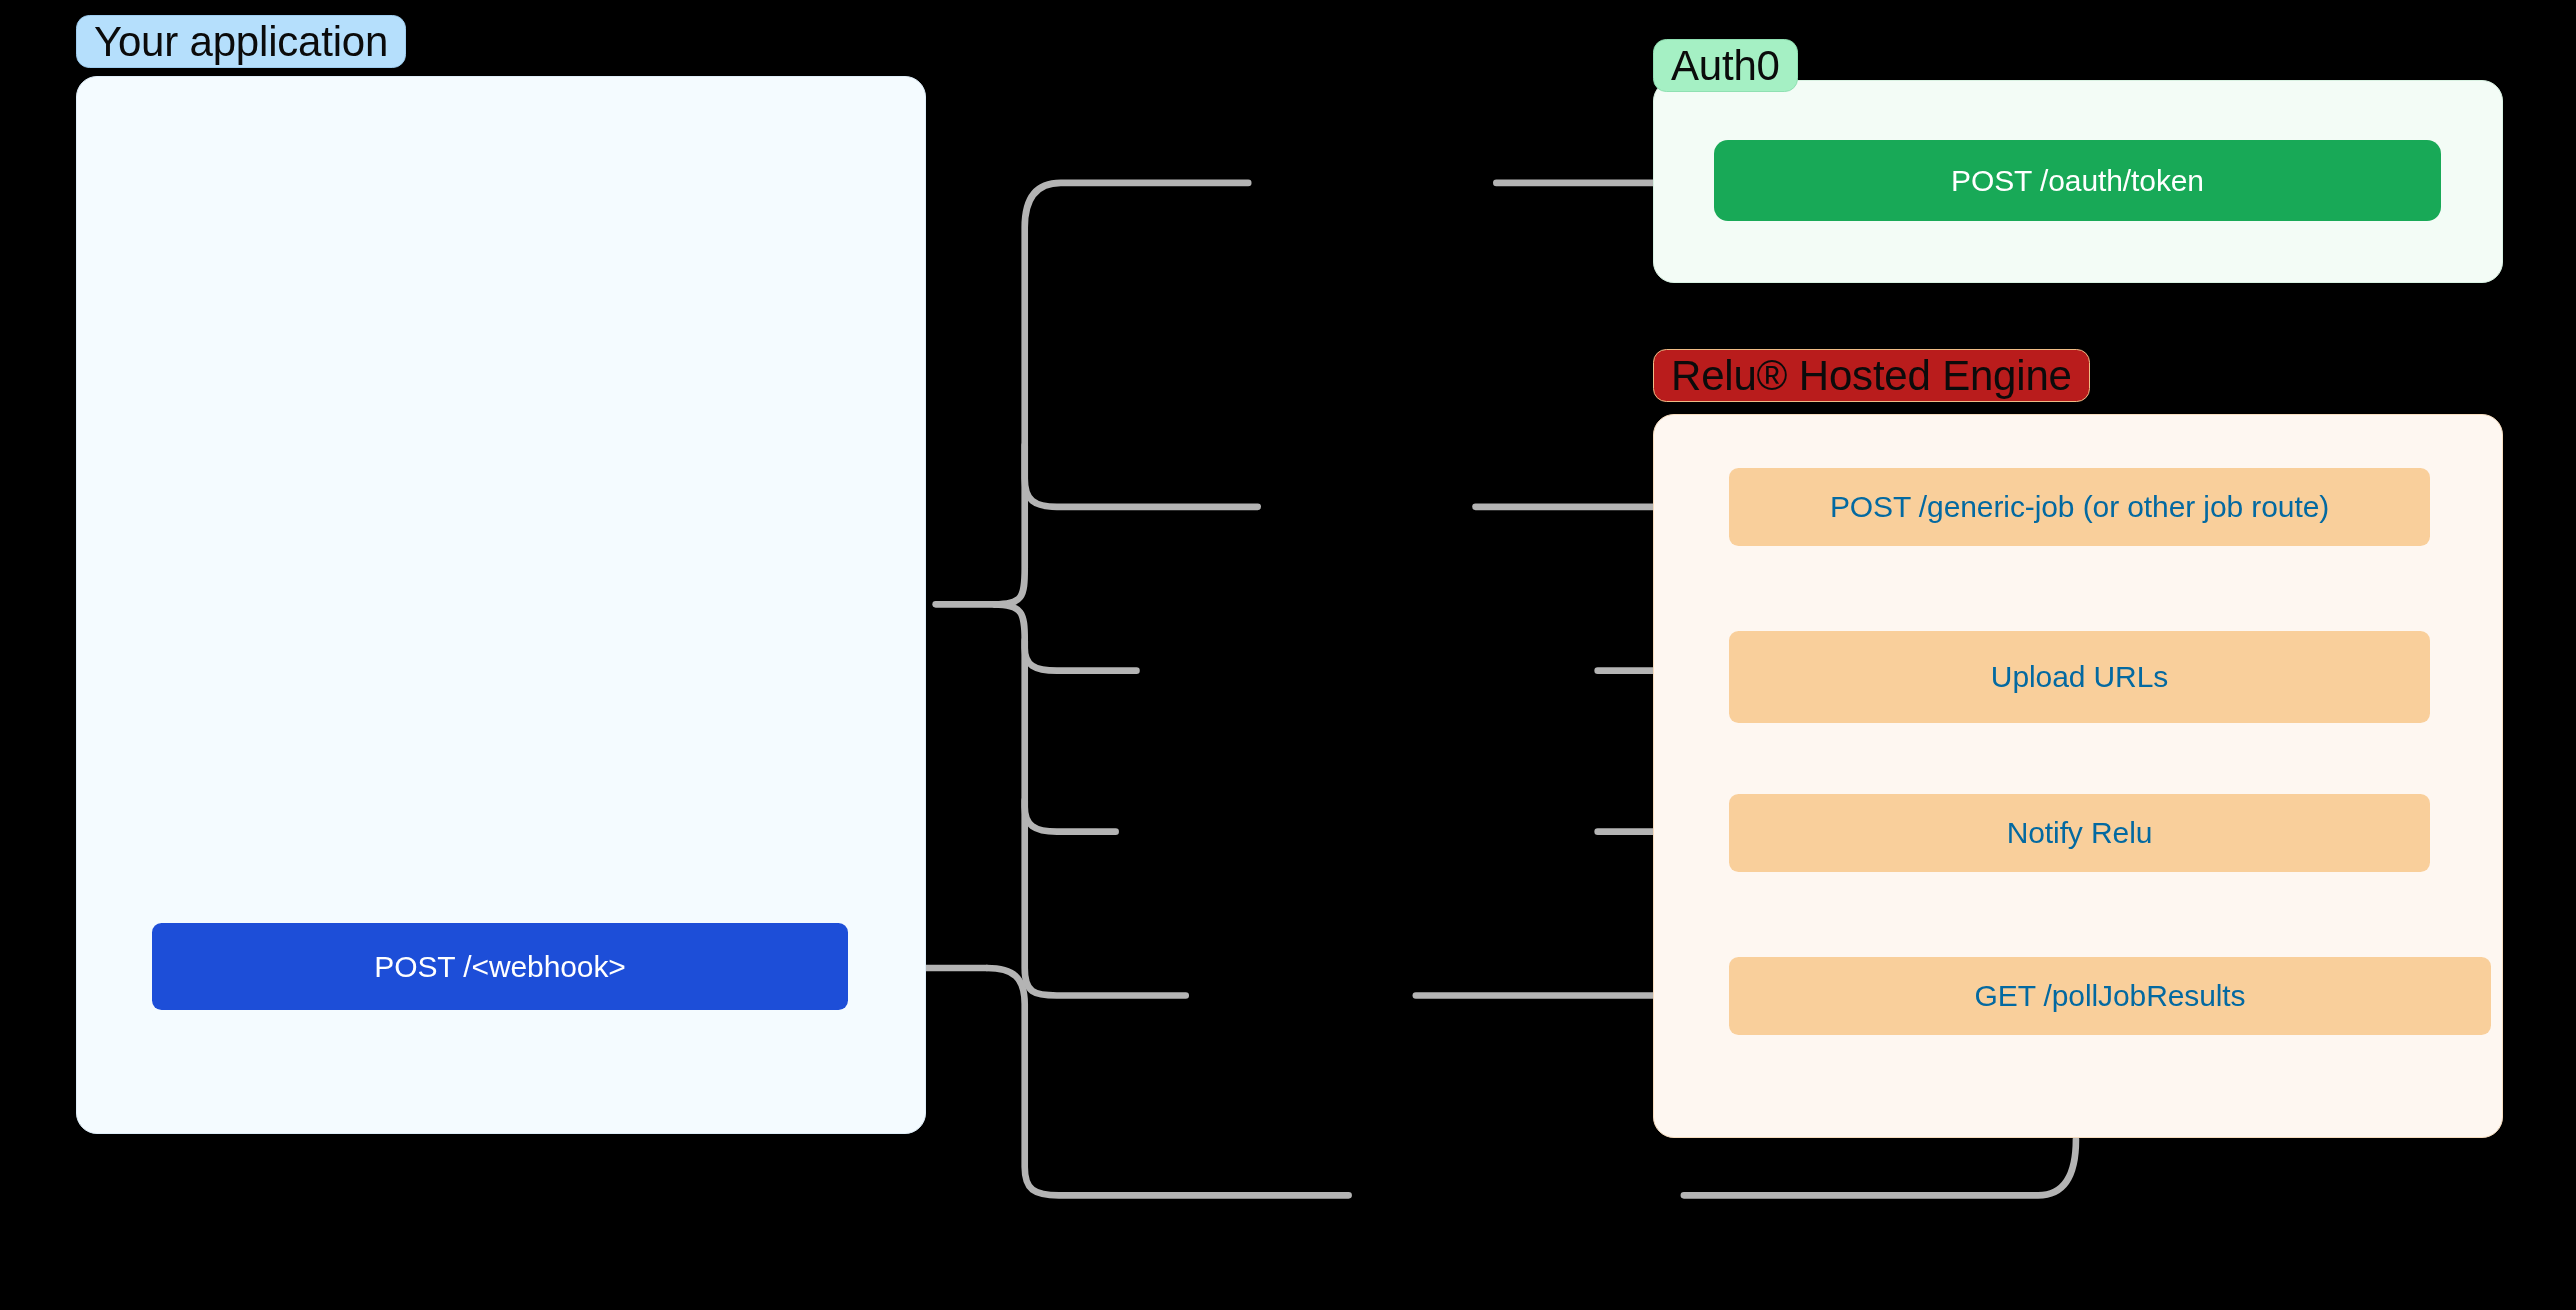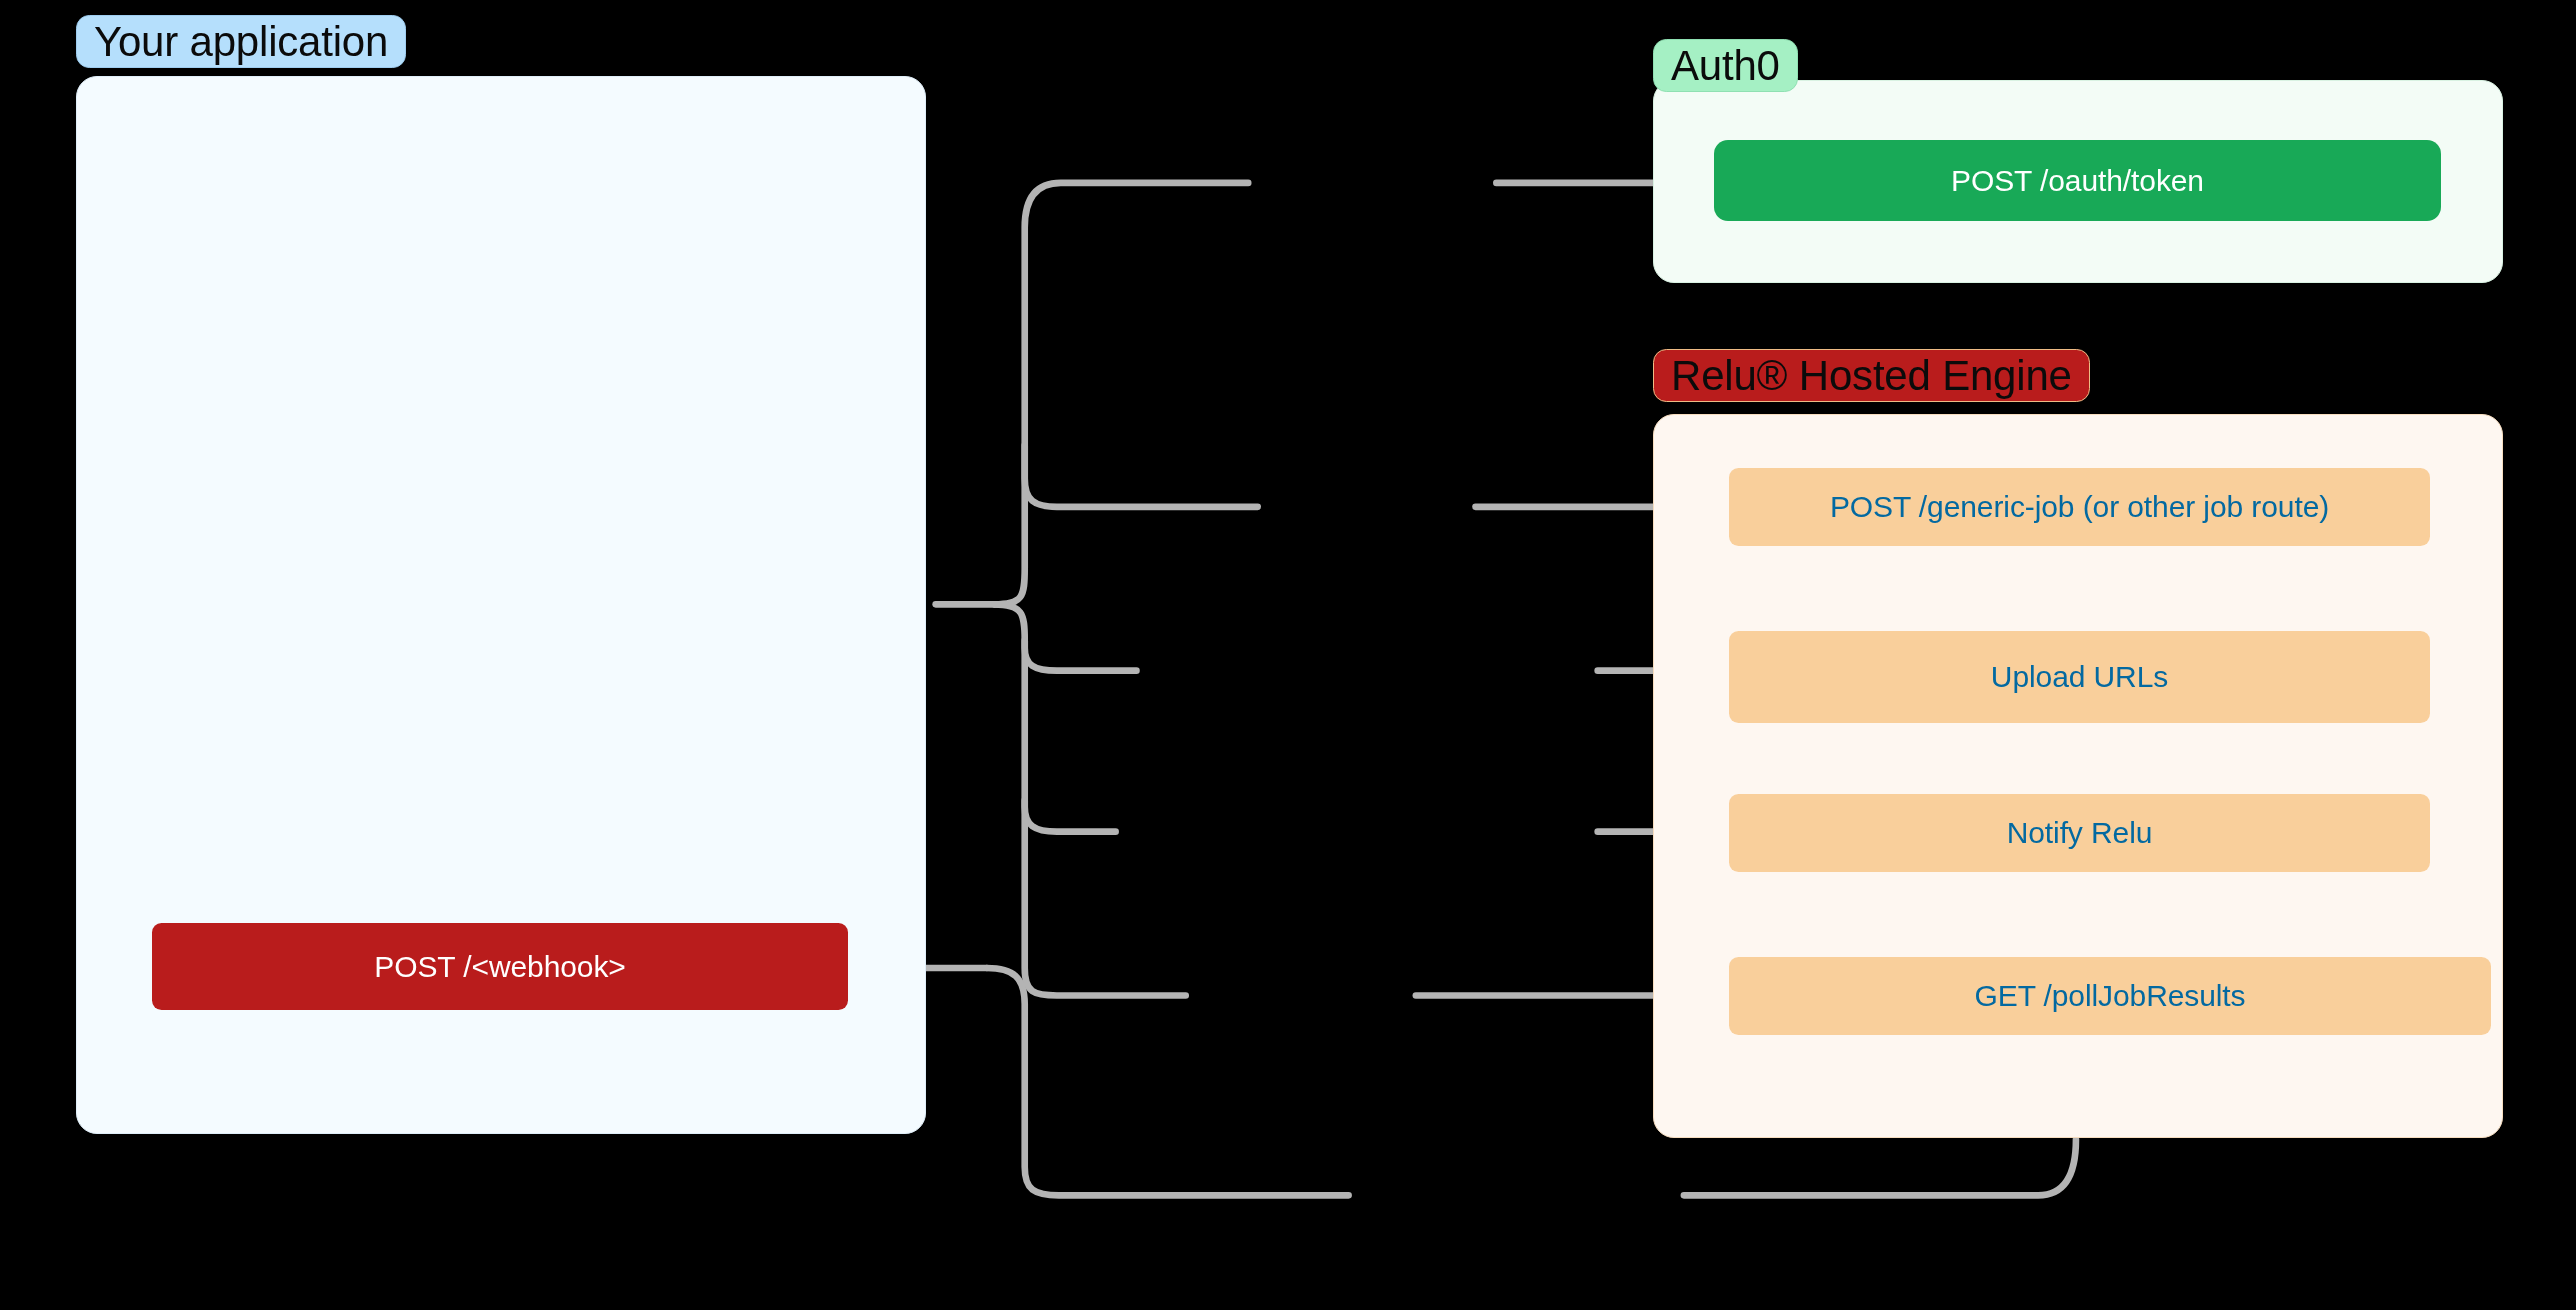--- a/index.html
+++ b/index.html
@@ -93,21 +93,21 @@
     border-radius: 9.5px;
     display: flex;
     align-items: center;
     justify-content: center;
     font-size: 30px;
     white-space: nowrap;
     letter-spacing: -0.1px;
   }
   .node.green  { background: #18a957; color: #ffffff; }
   .node.orange { background: #f9cf9b; color: #0369a1; }
-  .node.blue   { background: #b91c1c; color: #ffffff; }
+  .node.blue   { background: #1d4ed8; color: #ffffff; }
 
   #node-oauth     { left: 1714px; top: 140px;  width: 727px; height: 81px; border-radius: 14px; }
   #node-genericjob{ left: 1729px; top: 468px;  width: 701px; height: 78px; }
   #node-upload    { left: 1729px; top: 631px;  width: 701px; height: 92px; }
   #node-notify    { left: 1729px; top: 794px;  width: 701px; height: 78px; }
   #node-poll      { left: 1729px; top: 957px; width: 762px; height: 78px; }
   #node-webhook   { left: 152px;  top: 923px;  width: 696px; height: 87px; }
 
   
   #connectors {

